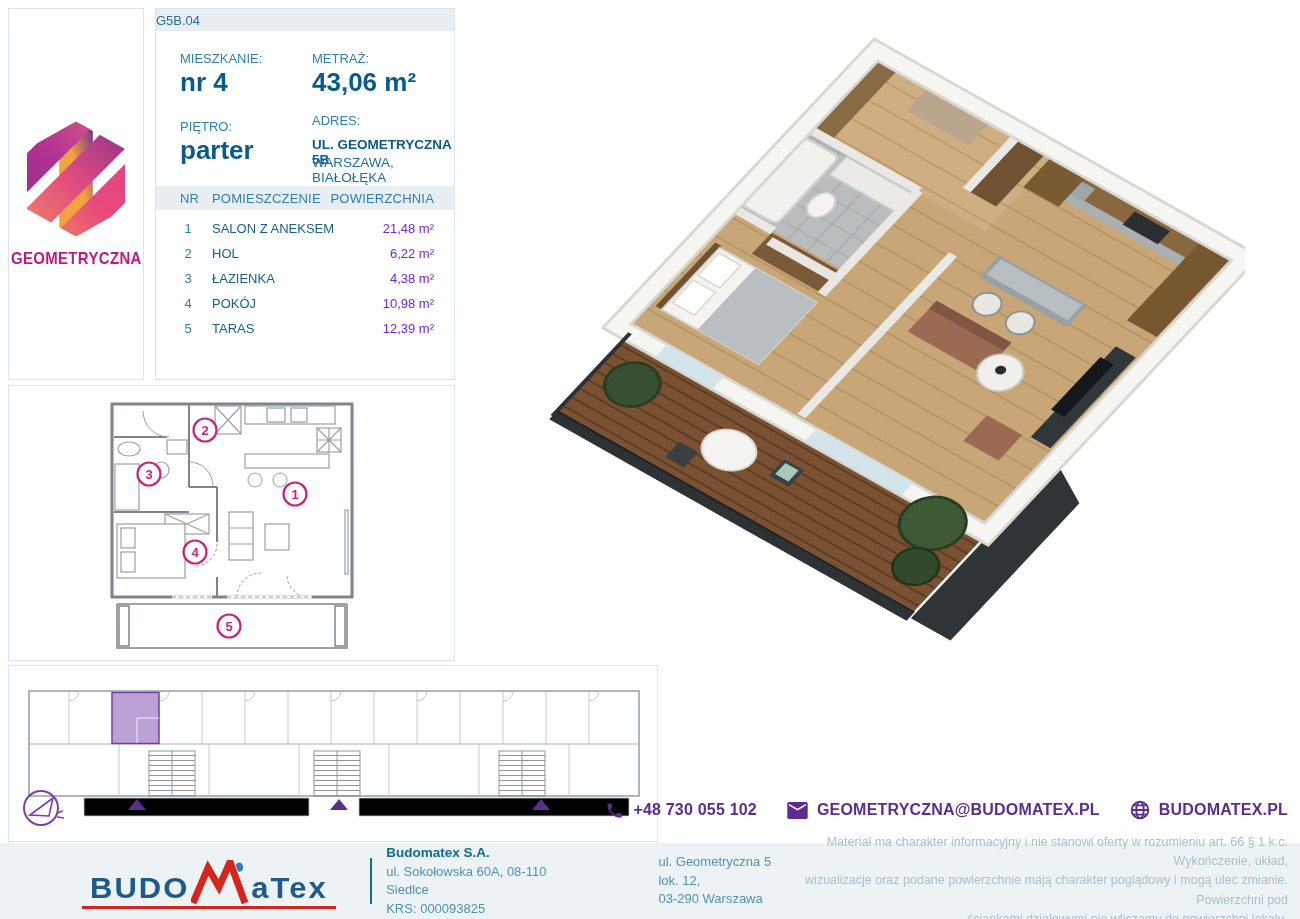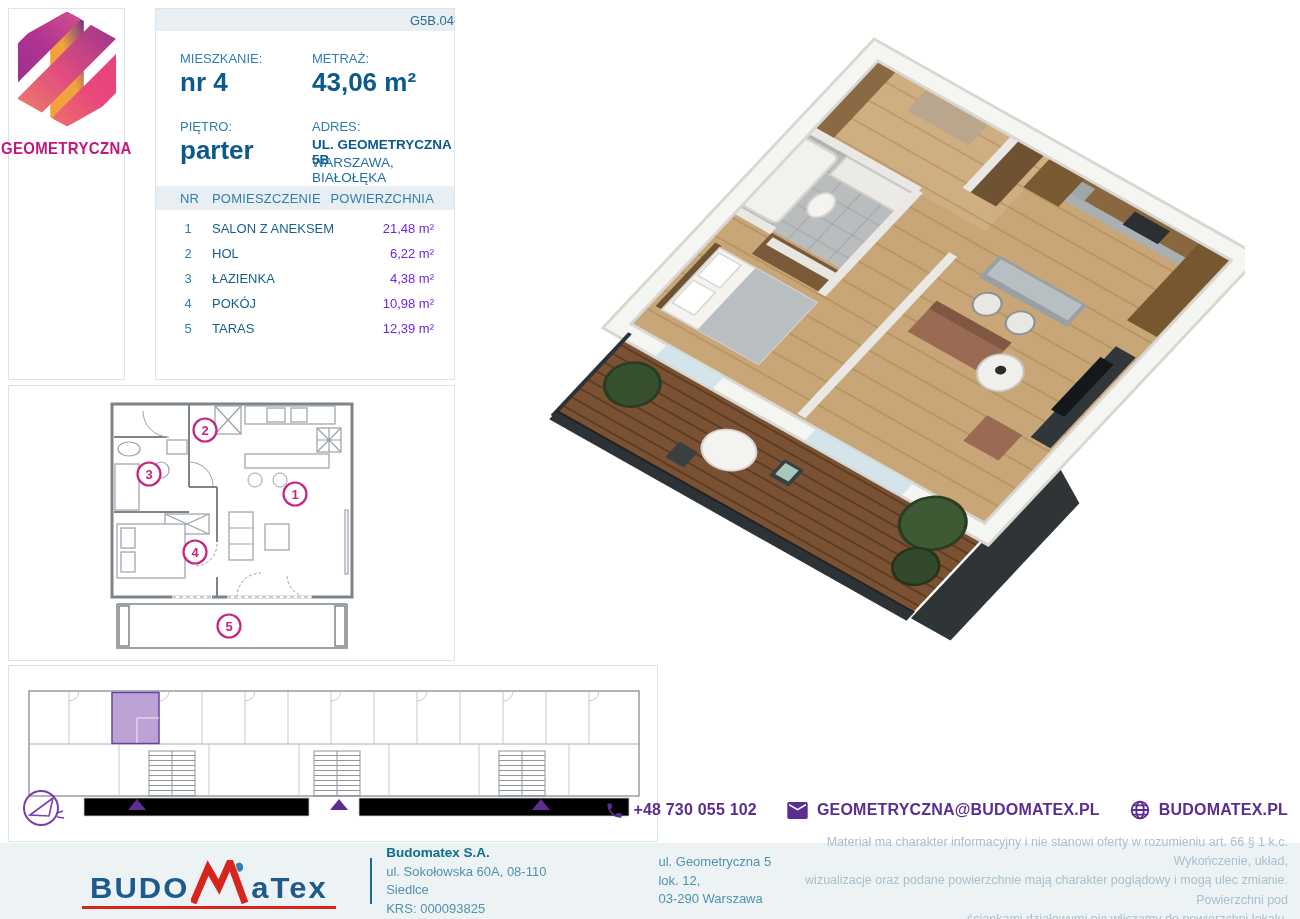--- a/index.html
+++ b/index.html
@@ -1,25 +1,25 @@
 <!DOCTYPE html>
 <html><head>
 <meta charset="utf-8">
 <style>
   html,body{margin:0;padding:0;}
   body{font-family:"Liberation Sans","DejaVu Sans",sans-serif;background:#fff;}
   .page{position:relative;width:1300px;height:919px;background:#fff;overflow:hidden;}
 
   
   .box{position:absolute;background:#fff;border:1px solid #d9e4ec;box-sizing:border-box;}
-  .logo-box{left:8px;top:8px;width:117px;height:372px;display:flex;flex-direction:column;align-items:center;gap:10px;}
+  .logo-box{left:8px;top:8px;width:136px;height:372px;display:flex;flex-direction:column;align-items:center;justify-content:center;gap:10px;}
   .brand-word{color:#c2187e;font-weight:700;font-size:17px;letter-spacing:.4px;transform:scaleX(.88);white-space:nowrap;}
 
   .info-card{left:155px;top:8px;width:300px;height:372px;}
-  .card-strip{position:absolute;left:0;top:0;right:0;height:22px;background:#e9eef2;display:flex;align-items:center;justify-content:flex-end;
+  .card-strip{position:absolute;left:0;top:0;right:0;height:22px;background:#e9eef2;display:flex;align-items:center;justify-content:flex-start;
     color:#2e6e96;font-size:13px;}
   .lbl{position:absolute;color:#2f7fae;font-size:13px;}
   .val-big{position:absolute;color:#0b5a89;font-size:26px;font-weight:700;}
   .val-addr1{position:absolute;color:#0b5a89;font-size:13.5px;font-weight:700;}
   .val-addr2{position:absolute;color:#1f6f9d;font-size:13.5px;}
   .tbl-head{position:absolute;left:0;right:0;top:177px;height:24px;background:#e9eef2;}
   .tbl-head span{position:absolute;top:5px;color:#2f7fae;font-size:13px;letter-spacing:.2px;}
   .trow{position:absolute;left:0;right:0;height:25px;}
   .trow .nr{position:absolute;left:24px;width:16px;text-align:center;color:#2f7fae;font-size:13px;}
   .trow .nm{position:absolute;left:56px;color:#175f8a;font-size:13px;}
@@ -93,21 +93,21 @@
   <div class="box info-card">
     <div class="card-strip">
       <span>G5B.04</span>
     </div>
     <div class="lbl" style="left:24px;top:42px">MIESZKANIE:</div>
     <div class="val-big" style="left:24px;top:58px">nr 4</div>
     <div class="lbl" style="left:156px;top:42px">METRAŻ:</div>
     <div class="val-big" style="left:156px;top:58px">43,06 m²</div>
     <div class="lbl" style="left:24px;top:110px">PIĘTRO:</div>
     <div class="val-big" style="left:24px;top:126px">parter</div>
-    <div class="lbl" style="left:156px;top:110px">ADRES:</div>
+    <div class="lbl" style="left:156px;top:104px">ADRES:</div>
     <div class="val-addr1" style="left:156px;top:128px">UL. GEOMETRYCZNA 5B</div>
     <div class="val-addr2" style="left:156px;top:146px">WARSZAWA, BIAŁOŁĘKA</div>
 
     <div class="tbl-head">
       <span style="left:24px">NR</span>
       <span style="left:56px">POMIESZCZENIE</span>
       <span style="right:20px">POWIERZCHNIA</span>
     </div>
     <div class="trow" style="top:212px">
       <span class="nr">1</span>

